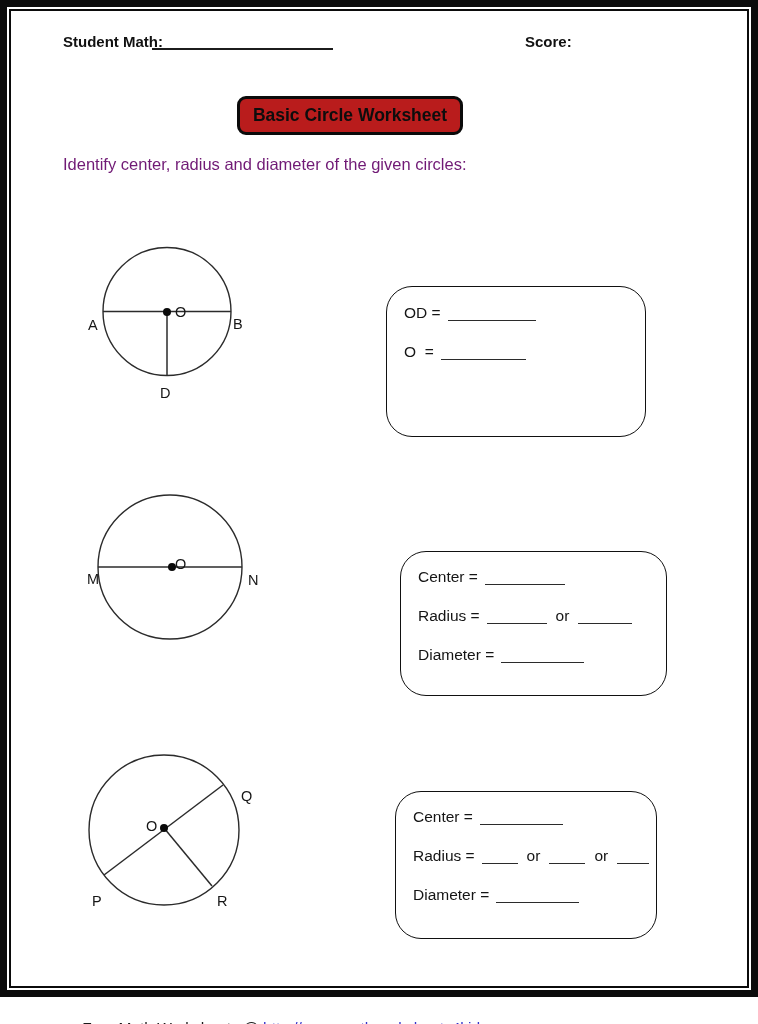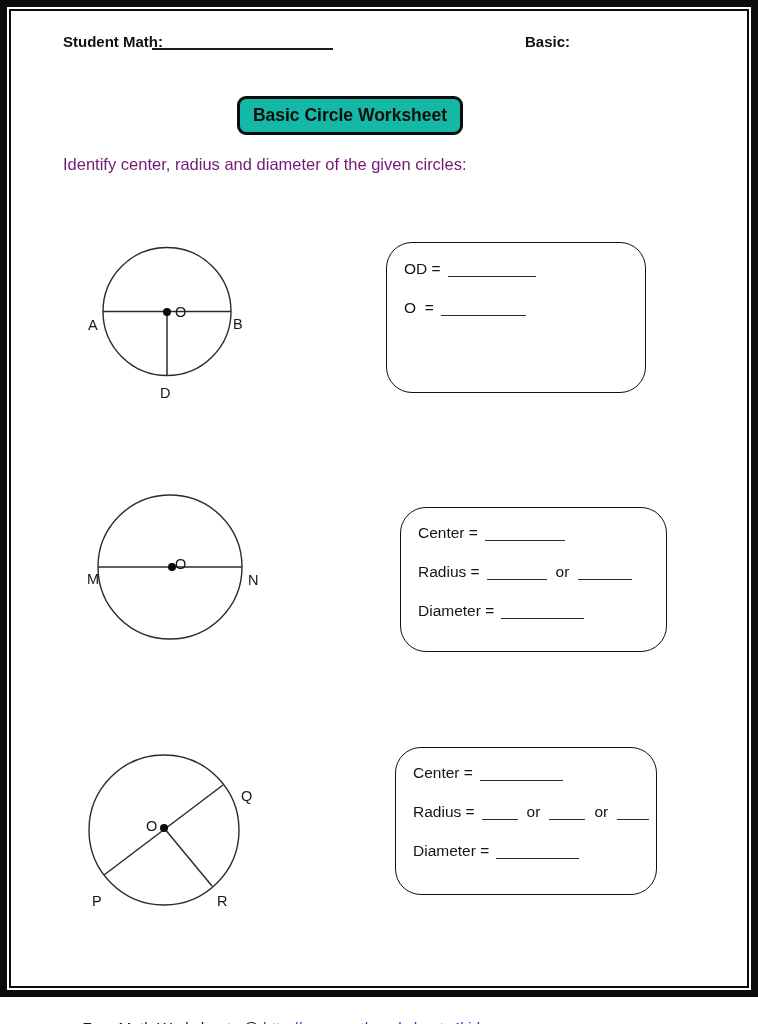--- a/index.html
+++ b/index.html
@@ -32,41 +32,42 @@
   .score{left:525px;top:33px;}
   .name-line{
     position:absolute;left:152px;top:36px;width:181px;height:14px;
     border-bottom:2px solid #1c1c1c;
   }
   .title-box{
     position:absolute;left:237px;top:96px;width:226px;height:39px;
     border:3px solid #0b0b0b;border-radius:9px;
     display:flex;align-items:center;justify-content:center;
     font-weight:bold;font-size:17.5px;color:#0d0d0d;
-    background:#14b8a6;
+    background:#b91c1c;
   }
   .instruction{
     position:absolute;left:63px;top:155px;
     font-size:16.5px;color:#701a75;
   }
   .diagram{position:absolute;overflow:visible;}
   .d1{left:60px;top:235px;}
   .d2{left:60px;top:485px;}
   .d3{left:60px;top:745px;}
   .diagram circle.outline{fill:none;stroke:var(--line);stroke-width:1.4;}
   .diagram line{stroke:var(--line);stroke-width:1.5;}
   .diagram circle.dot{fill:#0a0a0a;stroke:none;}
   .diagram text{
     font-family:"Liberation Sans","DejaVu Sans",sans-serif;
     font-size:14.5px;fill:#161616;
   }
   .ansbox{
     position:absolute;background:#fff;
     border:1.7px solid #111;border-radius:26px;
     padding:6px 0 0 17px;
+    margin-top:44px;
   }
   .b1{left:386px;top:242px;width:260px;height:151px;}
   .b2{left:400px;top:507px;width:267px;height:145px;padding-top:5px;}
   .b3{left:395px;top:747px;width:262px;height:148px;padding-top:5px;}
   .ans-row{height:39px;display:flex;align-items:center;font-size:15.5px;color:#151515;}
   .ans-label{white-space:pre;}
   .blank{
     display:inline-block;height:17px;margin-left:7px;
     border-bottom:1.7px solid #2b2b2b;
   }
@@ -85,21 +86,21 @@
 <body>
 
 <div class="page">
 
   <div class="frame">
     <div class="frame-inner"></div>
   </div>
 
   <div class="hdr-label student-name">Student Math:</div>
   <div class="name-line"></div>
-  <div class="hdr-label score">Basic:</div>
+  <div class="hdr-label score">Score:</div>
 
   <div class="title-box">
     <span>Basic Circle Worksheet</span>
   </div>
 
   <div class="instruction">Identify center, radius and diameter of the given circles:</div>
 
   <svg class="diagram d1" width="260" height="175">
     <circle class="outline" cx="107" cy="76.5" r="64"></circle>
     <line x1="43" y1="76.5" x2="171" y2="76.5"></line>

